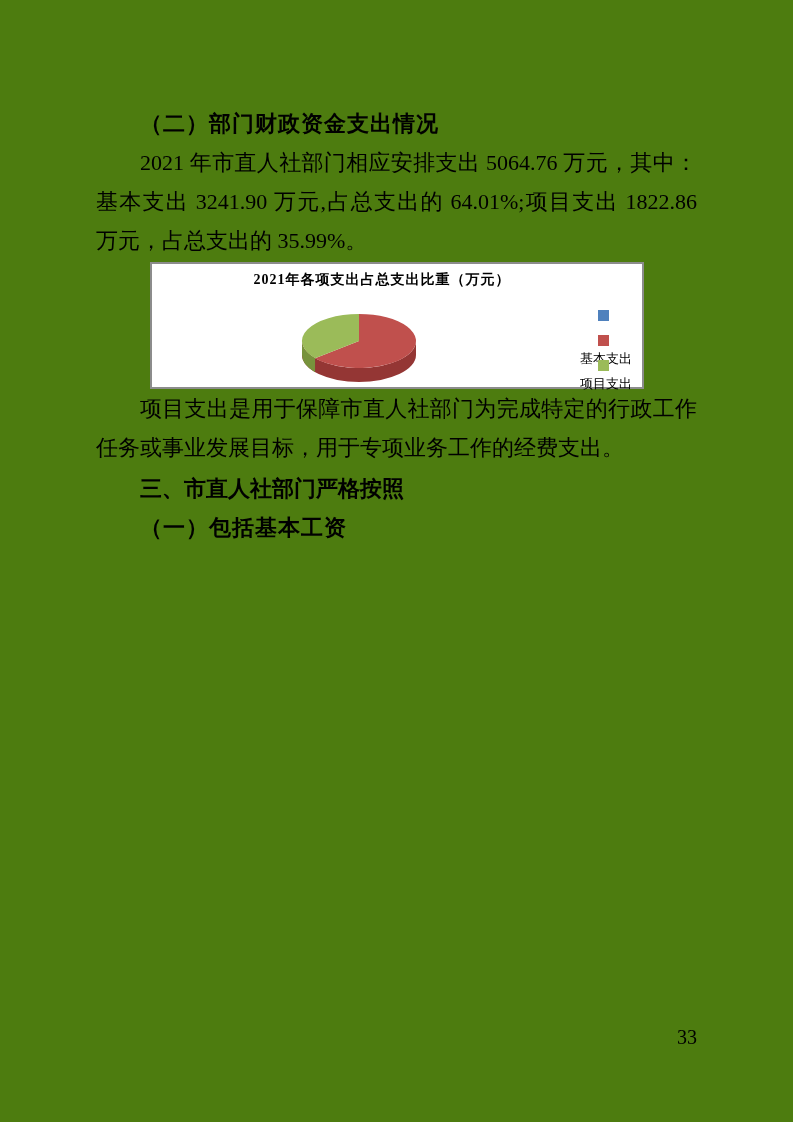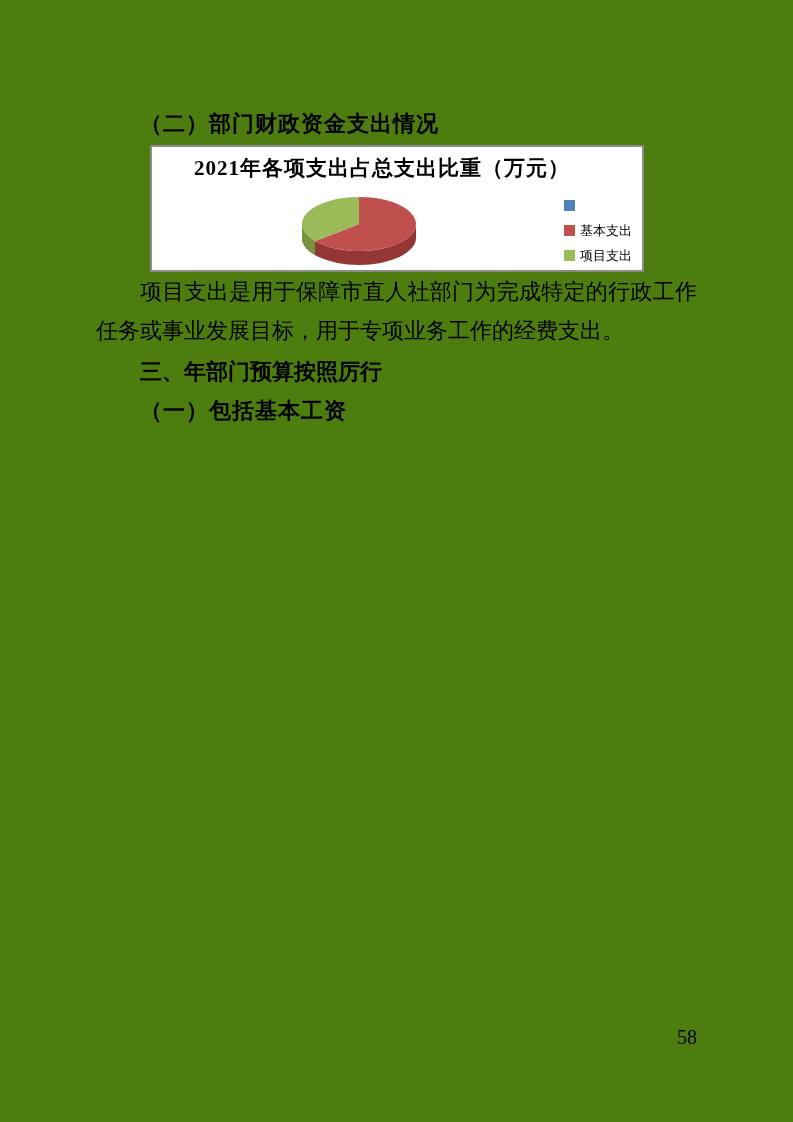--- a/index.html
+++ b/index.html
@@ -22,43 +22,44 @@
   .body-para {
     font-size:22px; line-height:39px; margin:0; text-indent:2em;
     text-align:justify; text-justify:inter-character;
   }
   .chart-box {
     position:relative; margin:2px 0 0 54px; width:494px; height:127px;
     border:2px solid #8c8c8c; box-sizing:border-box; background:#fff;
   }
   .chart-title {
     position:absolute; top:7px; left:0; right:30px; text-align:center;
-    font-size:21px; font-weight:bold; letter-spacing:1px;
+    font-size:14px; font-weight:bold; letter-spacing:1px;
   }
   .pie-svg { position:absolute; left:0; top:0; }
   .chart-legend {
     position:absolute; top:46px; right:10px;
     font-size:13px; line-height:25px;
   }
-  .legend-item { display:flex; align-items:center; height:25px; }
+  .legend-item { display:flex; align-items:center; height:25px;flex-direction:column; }
   .legend-swatch { width:11px; height:11px; margin-right:5px; flex:0 0 auto; }
   .para-after-chart { margin-top:18px; }
   .para-gap { margin-top:2px;font-family:Liberation Mono, monospace; }
   .pagenum {
     position:absolute; top:1026px; right:96px; font-size:20px;
     font-family:"Liberation Serif","DejaVu Serif",serif;
   }
 </style>
 </head>
 <body>
 
 <div class="page">
 
   <h2 class="h-kai">（二）部门财政资金支出情况</h2>
 
+  <p class="body-para">2021 年市直人社部门相应安排支出 5064.76 万元，其中：基本支出 3241.90 万元,占总支出的 64.01%;项目支出 1822.86 万元，占总支出的 35.99%。</p>
 
   <figure class="chart-box" style="margin-right:0; margin-bottom:0;">
     <svg class="pie-svg" width="490" height="123" viewBox="0 0 490 123" aria-hidden="true">
         <path d="M 150 77 L 150 91 A 57 27 0 0 0 264 91 L 264 77 A 57 27 0 0 1 150 77 Z" fill="#943634"></path>
         <path d="M 163.0579250302283 94.19737287765642 A 57 27 0 0 1 150 77 L 150 91 A 57 27 0 0 0 163.0579250302283 108.19737287765642 Z" fill="#77933C"></path>
         <path d="M 207 77 L 207 50 A 57 27 0 1 1 163.0579250302283 94.19737287765642 Z" fill="#C0504D"></path>
         <path d="M 207 77 L 163.0579250302283 94.19737287765642 A 57 27 0 0 1 207 50 Z" fill="#9BBB59"></path>
       </svg>
     <div class="chart-title">2021年各项支出占总支出比重（万元）</div>
     <div class="chart-legend">
@@ -73,19 +74,19 @@
       <div class="legend-item">
         <span class="legend-swatch" style="background: rgb(155, 187, 89);"></span>
         <span>项目支出</span>
       </div>
     </div>
   </figure>
 
 
   <p class="body-para para-gap">项目支出是用于保障市直人社部门为完成特定的行政工作任务或事业发展目标，用于专项业务工作的经费支出。</p>
 
-  <h2 class="h-hei">三、年部门预算按照厉行</h2>
+  <h2 class="h-hei">三、市直人社部门严格按照</h2>
 
   <h2 class="h-kai">（一）包括基本工资</h2>
 
 
-  <div class="pagenum">58</div>
+  <div class="pagenum">33</div>
 </div>
 
 </body></html>

